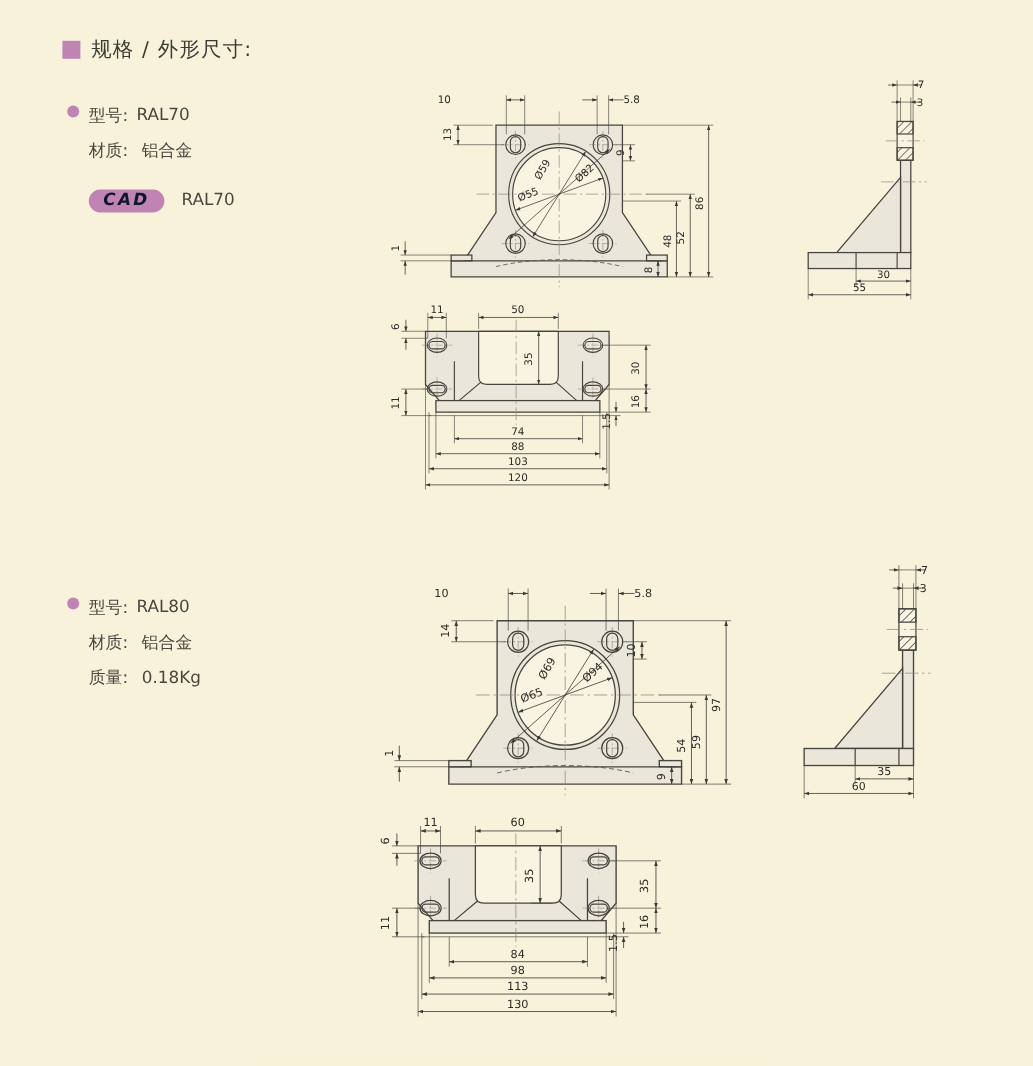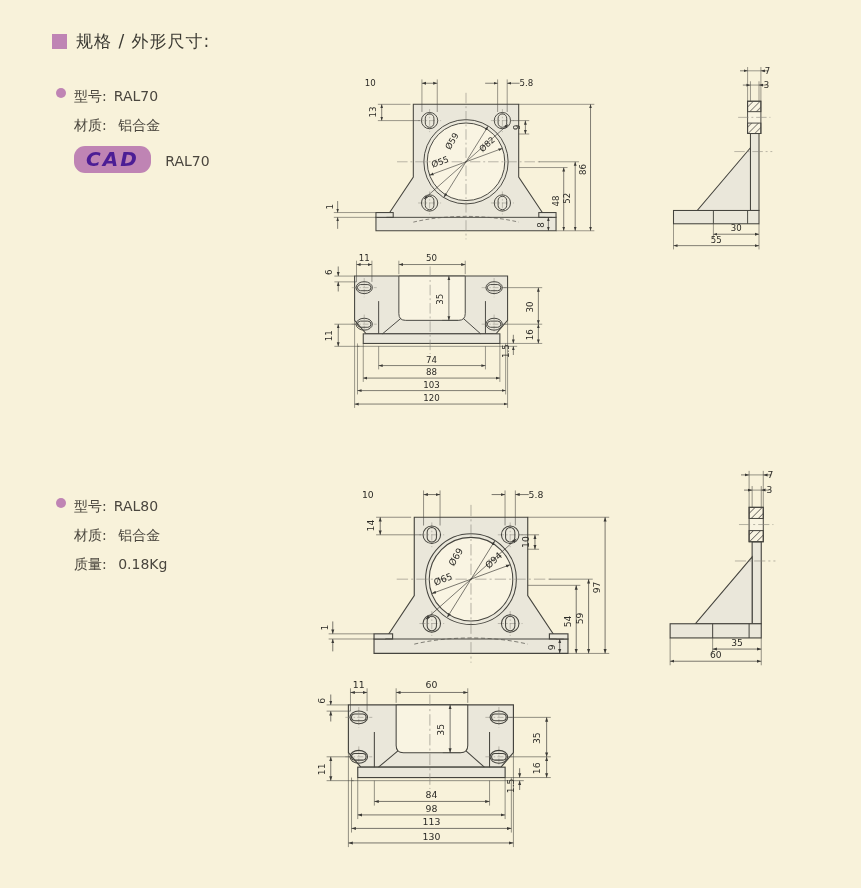--- a/index.html
+++ b/index.html
@@ -15,22 +15,22 @@
   .title{font-size:17px;color:#3b3a33;letter-spacing:1px}
   
   .spec{position:absolute;left:56px;width:230px;font-size:14px;color:#4a463e}
   .spec .row{margin:0 0 11px 18px;white-space:nowrap}
   .spec .row.model-row{margin-left:0;display:flex;align-items:flex-start}
   .bullet{width:10px;height:10px;border-radius:50%;background:#bf84b4;display:inline-block;margin-right:8px;flex:0 0 auto}
   .lbl{margin-right:7px}
   .cad-row{margin-top:14px}
   .cad-btn{
     display:inline-block;padding:1px 12px 2px;border-radius:11px;background:#bf84b4;
-    color:#4c1d95;font-weight:bold;font-style:italic;font-size:20px;letter-spacing:2px;
-    margin-right:10px;cursor:pointer;
+    color:#0f172a;font-weight:bold;font-style:italic;font-size:14px;letter-spacing:2px;
+    margin-right:10px;cursor:pointer;margin-top:12px;
   }
   
   svg.drawing{position:absolute;overflow:visible}
   .p{fill:#eae7da;stroke:#45443e;stroke-width:1.1}
   .w{fill:#f9f4e2;stroke:#45443e;stroke-width:1}
   .e{fill:none;stroke:#45443e;stroke-width:1}
   .t{fill:none;stroke:#45443e;stroke-width:.55}
   .c{fill:none;stroke:#8a877d;stroke-width:.6;stroke-dasharray:11 3 2 3}
   .c2{fill:none;stroke:#8a877d;stroke-width:.5;stroke-dasharray:6 2 1.5 2}
   .h{fill:none;stroke:#55534c;stroke-width:.7;stroke-dasharray:4 2.5}

